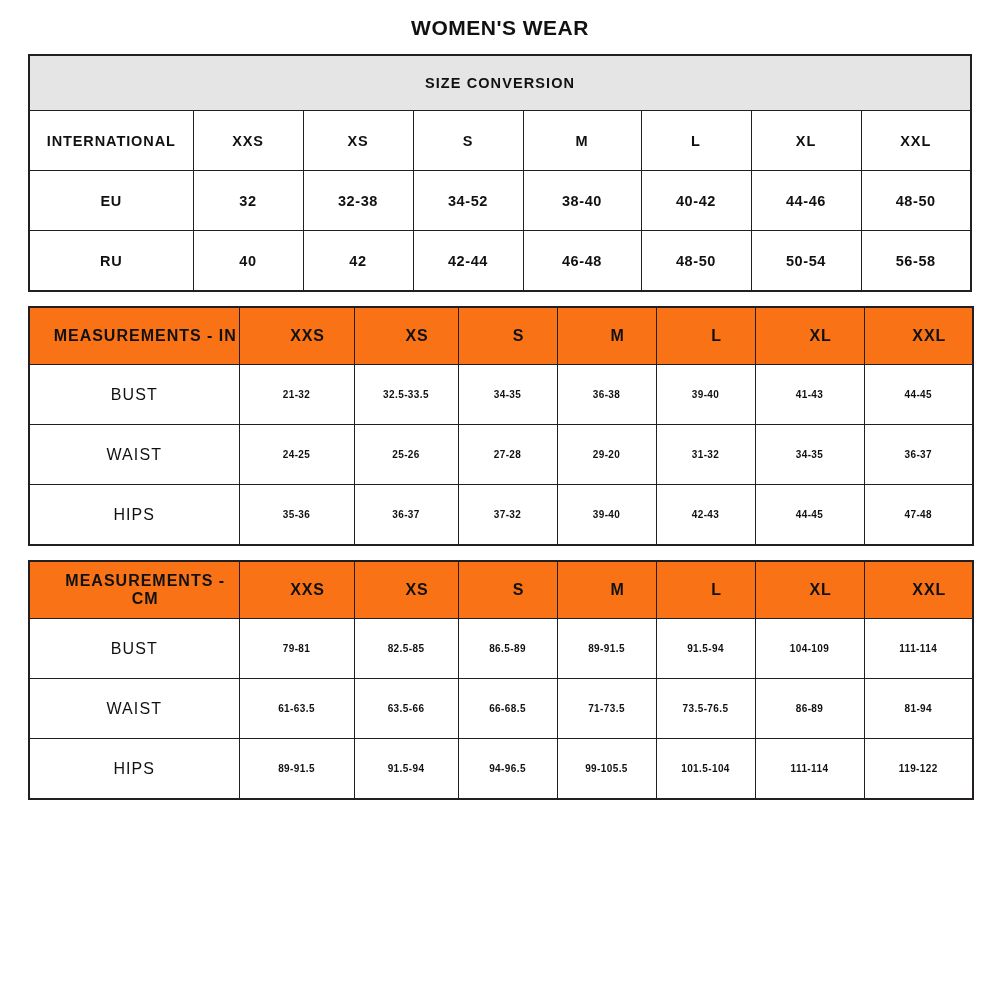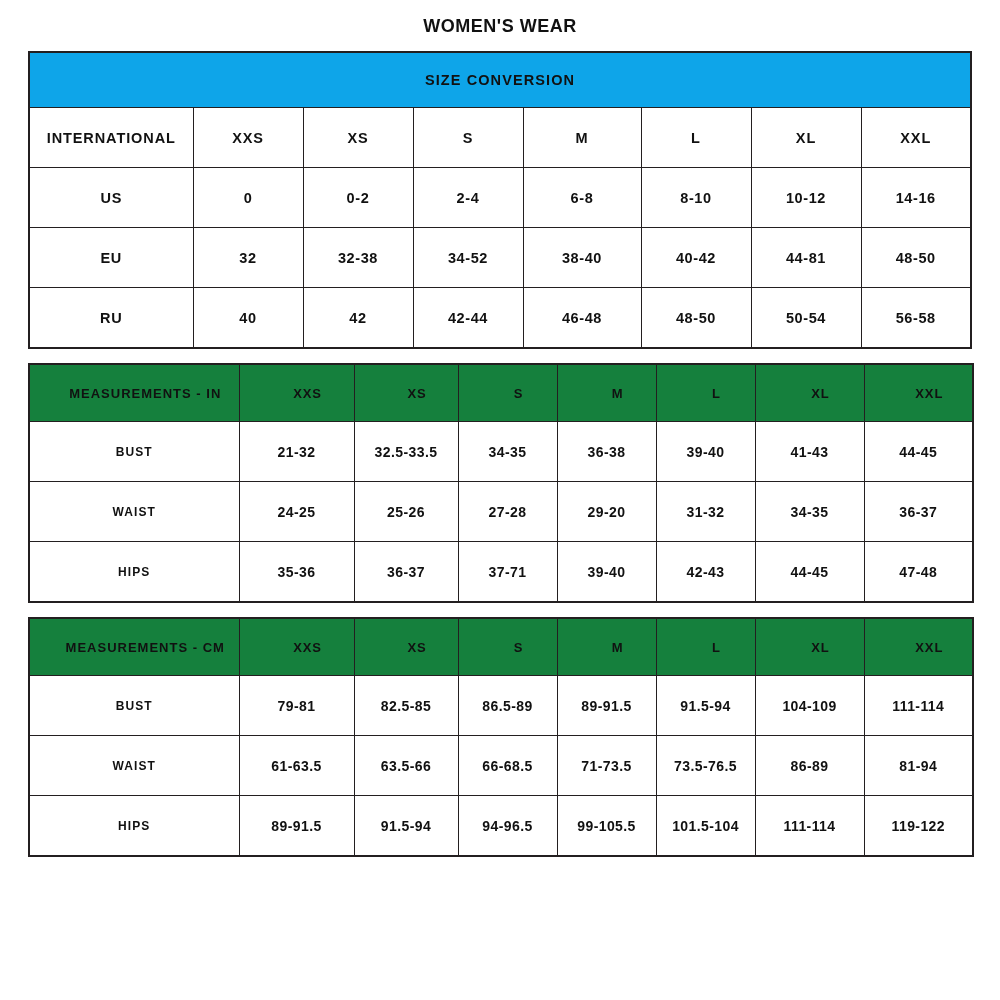--- a/index.html
+++ b/index.html
@@ -15,21 +15,21 @@
     -webkit-font-smoothing: antialiased;
   }
   .page {
     width: 1000px;
     height: 1000px;
     box-sizing: border-box;
     position: relative;
   }
   .title {
     text-align: center;
-    font-size: 18px;
+    font-size: 21px;
     font-weight: 600;
     letter-spacing: 0.5px;
     padding-top: 16px;
     padding-bottom: 14px;
     color: #111111;
   }
   table {
     border-collapse: collapse;
     table-layout: fixed;
     border: 2px solid #231f20;
@@ -44,21 +44,21 @@
 
   
   .conv-wrap {
     width: 944px;
     margin: 0 auto;
   }
   table.conv {
     width: 944px;
   }
   table.conv .banner {
-    background: #0ea5e9;
+    background: #e5e5e5;
     height: 52px;
     font-size: 14.5px;
     letter-spacing: 1.1px;
     font-weight: 700;
   }
   table.conv td {
     height: 57px;
     font-size: 14.5px;
     letter-spacing: 0.6px;
   }
@@ -76,38 +76,38 @@
     width: 944px;
     margin: 14px auto 0 auto;
   }
   table.meas {
     width: 944px;
   }
   table.meas td {
     height: 57px;
   }
   table.meas tr.head td {
-    background: #15803d;
+    background: #f97316;
     height: 54px;
-    font-size: 13px;
+    font-size: 16px;
     font-weight: 700;
     letter-spacing: 0.9px;
     padding-left: 23px;
   }
   table.meas tr.head td.lbl {
     text-align: center;
     letter-spacing: 1px;
   }
   table.meas td.rowlabel {
-    font-size: 12px;
+    font-size: 16px;
     letter-spacing: 1.1px;
-    font-weight: 700;
+    font-weight: 400;
   }
   table.meas td.val {
-    font-size: 14px;
+    font-size: 10px;
     letter-spacing: 0.4px;
     font-weight: 600;
   }
 </style>
 </head>
 <body>
 
 <div class="page">
 
   <div class="title">WOMEN'S WEAR</div>
@@ -133,37 +133,27 @@
           <td>XXS</td>
           <td>XS</td>
           <td>S</td>
           <td>M</td>
           <td>L</td>
           <td>XL</td>
           <td>XXL</td>
         </tr>
 
         <tr>
-          <td class="rowlabel">US</td>
-          <td>0</td>
-          <td>0-2</td>
-          <td>2-4</td>
-          <td>6-8</td>
-          <td>8-10</td>
-          <td>10-12</td>
-          <td>14-16</td>
-        </tr>
-        <tr>
           <td class="rowlabel">EU</td>
           <td>32</td>
           <td>32-38</td>
           <td>34-52</td>
           <td>38-40</td>
           <td>40-42</td>
-          <td>44-81</td>
+          <td>44-46</td>
           <td>48-50</td>
         </tr>
         <tr>
           <td class="rowlabel">RU</td>
           <td>40</td>
           <td>42</td>
           <td>42-44</td>
           <td>46-48</td>
           <td>48-50</td>
           <td>50-54</td>
@@ -213,21 +203,21 @@
           <td class="val">27-28</td>
           <td class="val">29-20</td>
           <td class="val">31-32</td>
           <td class="val">34-35</td>
           <td class="val">36-37</td>
         </tr>
         <tr>
           <td class="rowlabel">HIPS</td>
           <td class="val">35-36</td>
           <td class="val">36-37</td>
-          <td class="val">37-71</td>
+          <td class="val">37-32</td>
           <td class="val">39-40</td>
           <td class="val">42-43</td>
           <td class="val">44-45</td>
           <td class="val">47-48</td>
         </tr>
       </tbody>
     </table>
   </div>
 
   <div class="meas-wrap">

